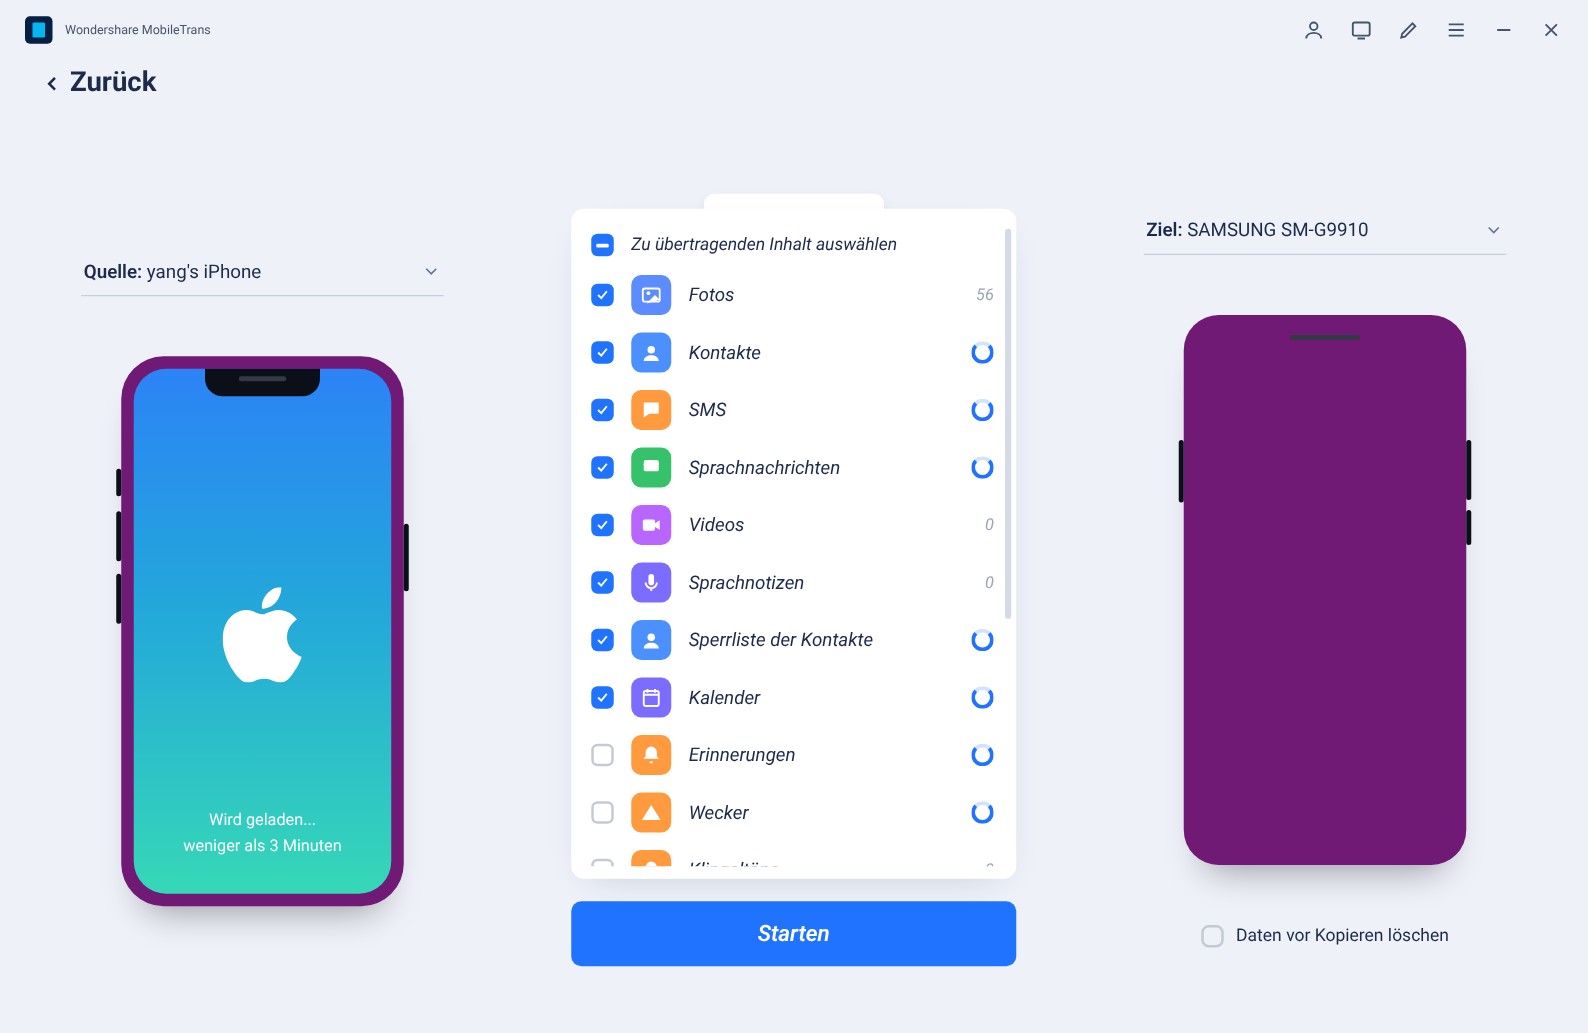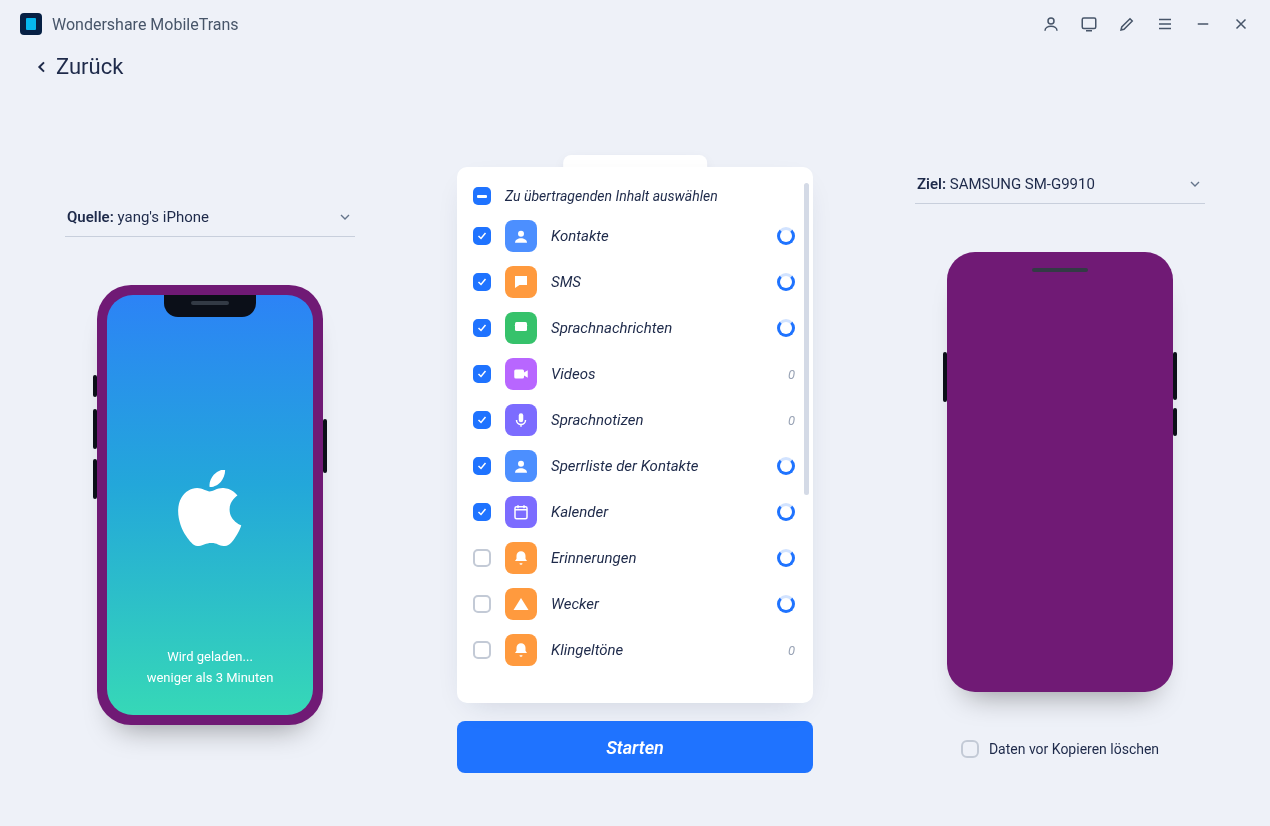--- a/index.html
+++ b/index.html
@@ -1,25 +1,25 @@
 <!DOCTYPE html>
 <html><head>
 <meta charset="utf-8">
 <style>
   * { box-sizing: border-box; margin: 0; padding: 0; font-family: -apple-system, BlinkMacSystemFont, "Segoe UI", Roboto, sans-serif; }
   body { background: #EEF1F8; width: 1270px; height: 826px; overflow: hidden; color: #1E2A4A; }
   .titlebar { display: flex; align-items: center; justify-content: space-between; height: 48px; padding: 0 20px; }
   .titlebar-left { display: flex; align-items: center; gap: 10px; }
   .app-icon { width: 22px; height: 22px; background: #062044; border-radius: 4px; display: flex; align-items: center; justify-content: center; }
   .app-icon-inner { width: 10px; height: 12px; background: #06B7EF; border-radius: 1px; }
-  .app-title { font-size: 16px; color: #475569; }
+  .app-title { font-size: 10px; color: #475569; }
   .titlebar-right { display: flex; align-items: center; gap: 20px; }
   .titlebar-icon { color: #475569; cursor: pointer; display: flex; }
   .back-row { padding: 6px 34px 0 34px; }
-  .back-btn { display: inline-flex; align-items: center; gap: 6px; font-size: 22px; font-weight: 400; color: #1E2A4A; cursor: pointer; }
+  .back-btn { display: inline-flex; align-items: center; gap: 6px; font-size: 22px; font-weight: 700; color: #1E2A4A; cursor: pointer; }
   .content { position: relative; padding: 0 60px; }
   .swap-btn { position: absolute; left: 50%; top: 2px; transform: translateX(-50%); background: #fff; border-radius: 8px; padding: 10px 20px; display: flex; align-items: center; gap: 10px; box-shadow: 0 4px 14px -4px rgba(20,40,80,0.15); cursor: pointer; font-weight: 600; color: #1E2A4A; font-size: 16px; }
   .swap-icon { color: #1F73FF; display: flex; }
   .columns { display: flex; justify-content: space-between; align-items: center; margin-top: 74px; }
   .col-side { width: 300px; display: flex; flex-direction: column; align-items: center; }
   .device-select { width: 290px; display: flex; justify-content: space-between; align-items: center; padding: 6px 2px 10px 2px; border-bottom: 1px solid #C8CFDC; cursor: pointer; margin-bottom: 48px; font-size: 15px; color: #1E2A4A; }
   .device-select .label { font-weight: 600; }
   .chev { color: #64748B; display: flex; }
   .phone { position: relative; width: 226px; height: 440px; border-radius: 34px; background: #701a75; padding: 10px; box-shadow: 0 20px 30px -18px rgba(0,0,0,0.4); }
   .phone.iphone .notch { position: absolute; top: 10px; left: 50%; transform: translateX(-50%); width: 92px; height: 22px; background: #0b0f18; border-radius: 0 0 14px 14px; z-index: 2; }
@@ -170,20 +170,36 @@
           <div class="indet-box"></div>
           <div class="panel-header-text">Zu übertragenden Inhalt auswählen</div>
         </div>
         <div class="list" id="cat-list">
             <div class="row">
               <div class="cb checked">
                 <svg width="12" height="12" viewBox="0 0 24 24" class="check-svg">
                   <path d="M5 12l5 5 9-11"></path>
                 </svg>
               </div>
+              <div class="cat-icon" style="background: rgb(92, 140, 255);">
+                <svg width="18" height="18" viewBox="0 0 24 24" fill="currentColor">
+                  <rect x="3" y="5" width="18" height="14" rx="2" fill="none" stroke="currentColor" stroke-width="2"></rect>
+                  <circle cx="9" cy="10" r="2"></circle>
+                  <path d="M21 17l-5-5-9 9"></path>
+                </svg>
+              </div>
+              <div class="cat-label">Fotos</div>
+              <div class="cat-count">56</div>
+            </div>
+            <div class="row">
+              <div class="cb checked">
+                <svg width="12" height="12" viewBox="0 0 24 24" class="check-svg">
+                  <path d="M5 12l5 5 9-11"></path>
+                </svg>
+              </div>
               <div class="cat-icon" style="background: rgb(76, 143, 255);">
                 <svg width="18" height="18" viewBox="0 0 24 24" fill="currentColor">
                   <circle cx="12" cy="9" r="4"></circle>
                   <path d="M4 21c0-4 4-6 8-6s8 2 8 6z"></path>
                 </svg>
               </div>
               <div class="cat-label">Kontakte</div>
               <div class="cat-status-spinner"></div>
             </div>
             <div class="row">

